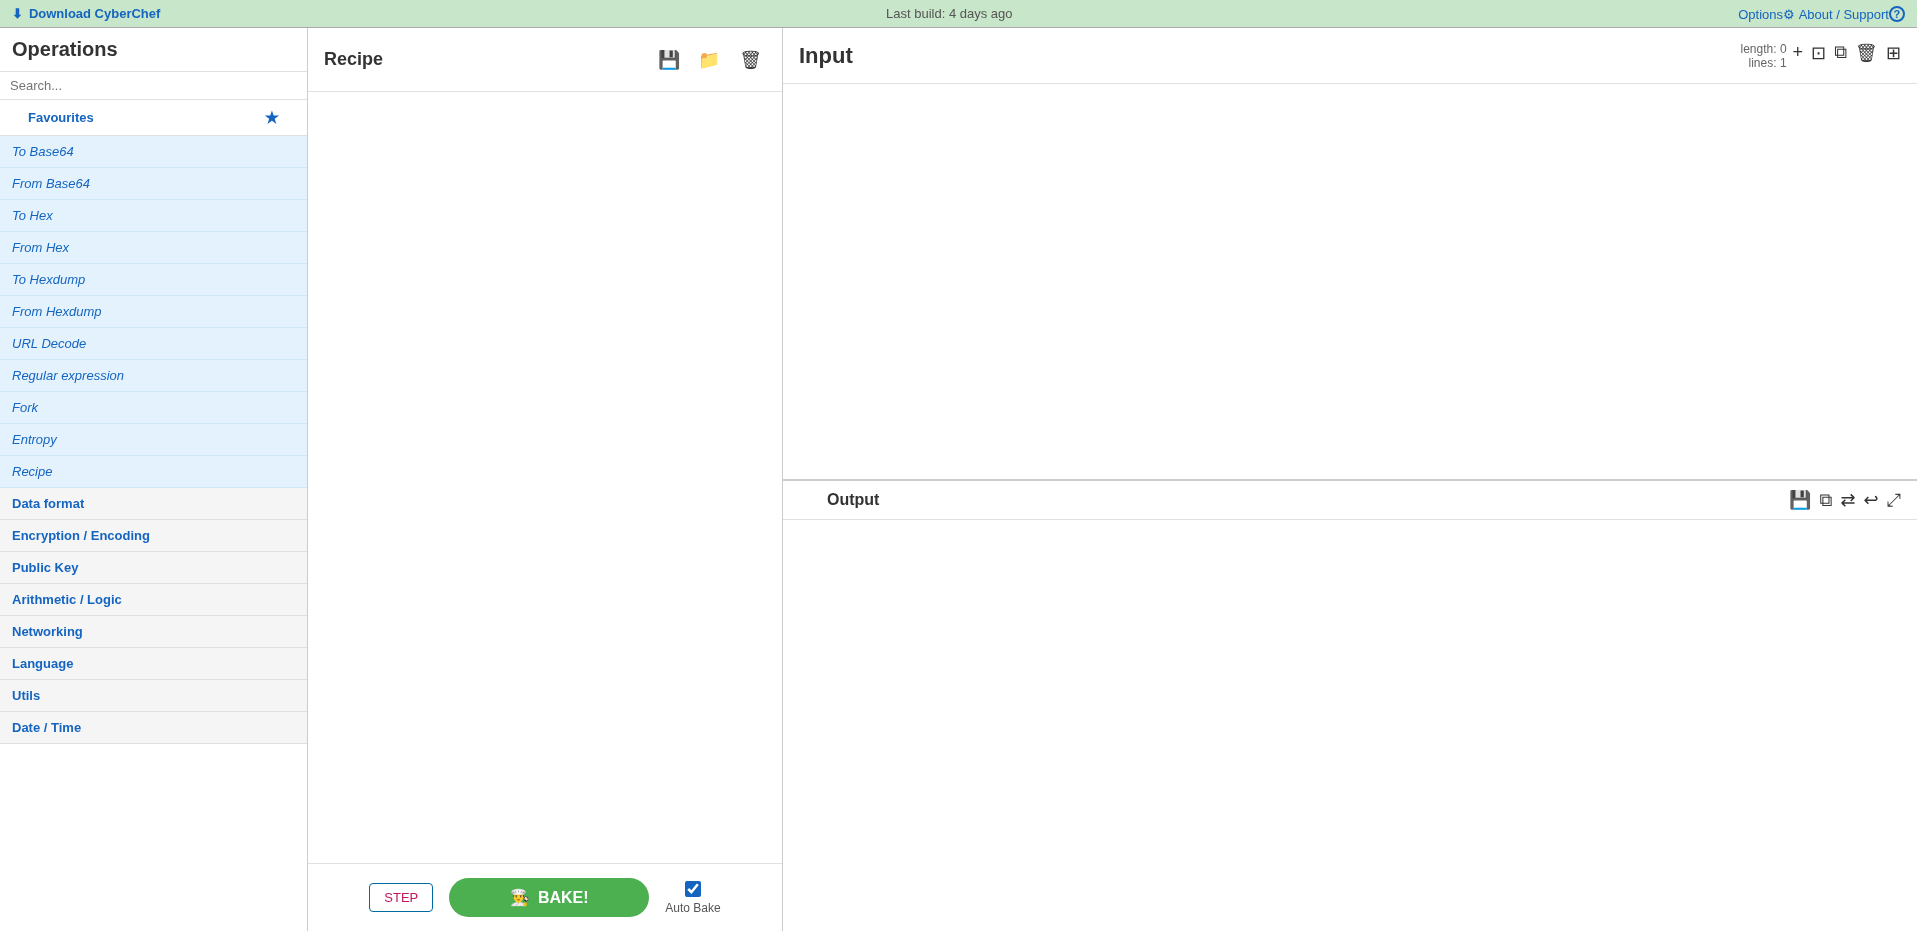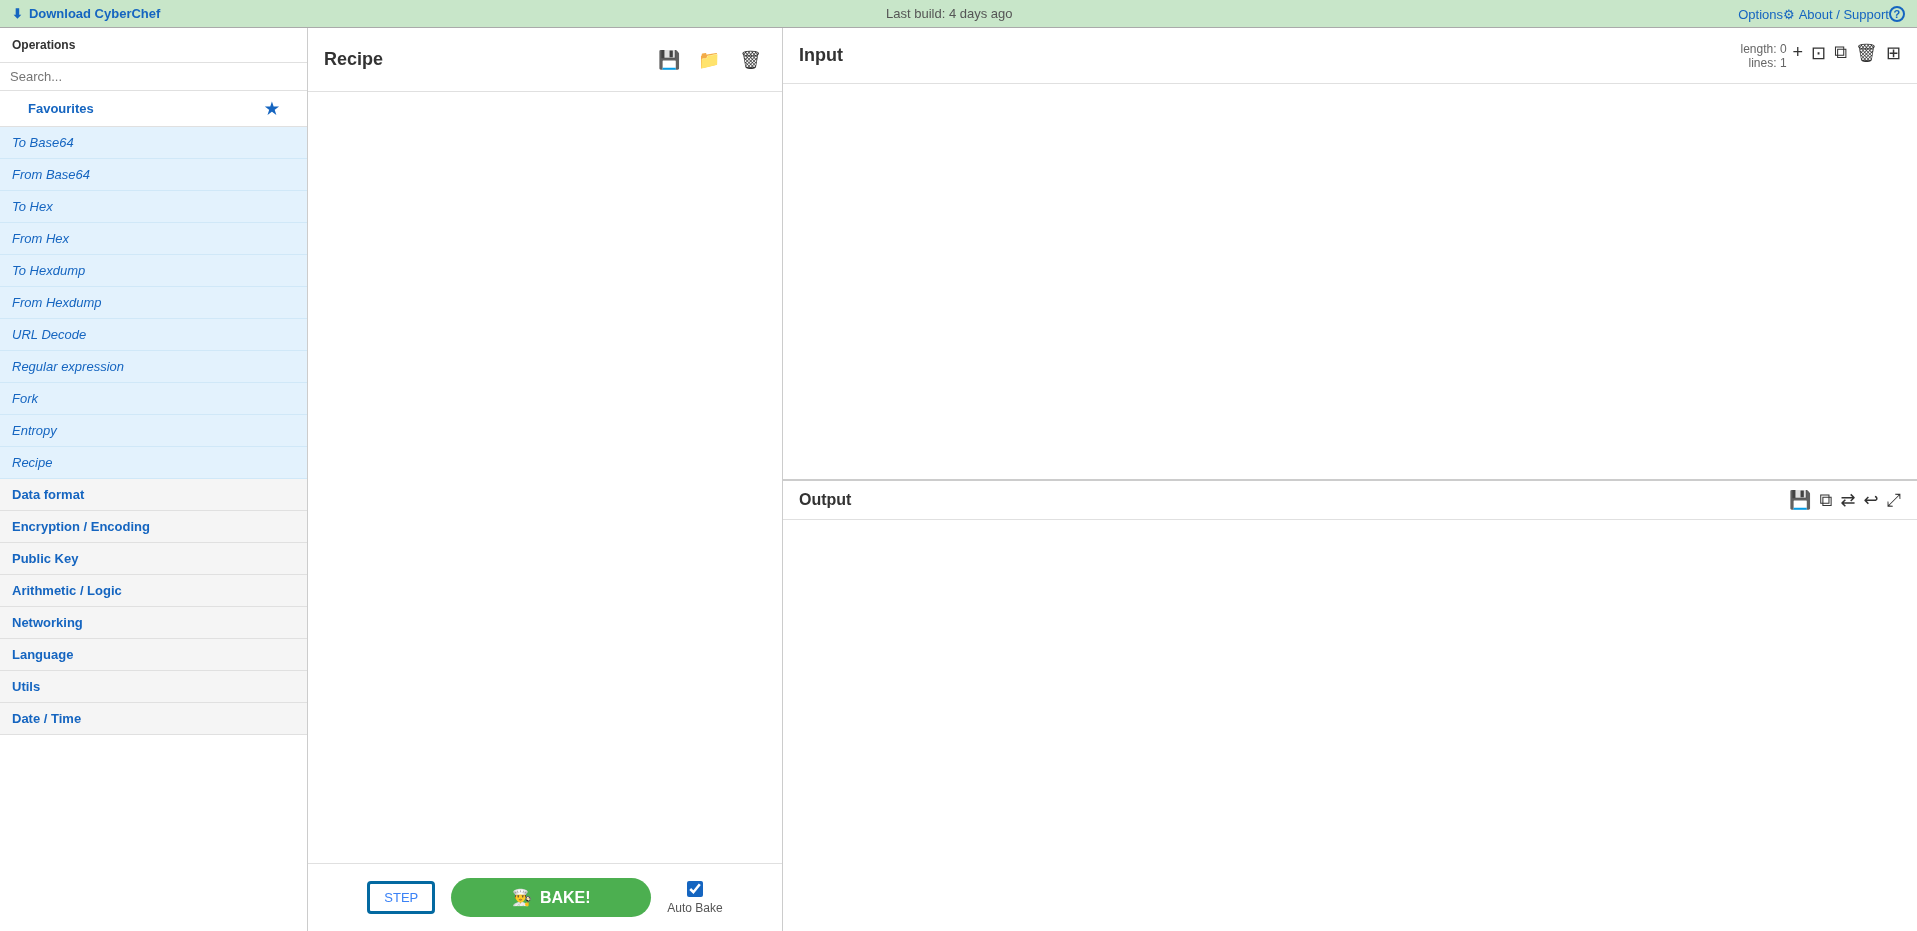--- a/index.html
+++ b/index.html
@@ -32,21 +32,21 @@
     .sidebar {
       width: 308px;
       border-right: 1px solid #ccc;
       display: flex;
       flex-direction: column;
       overflow: hidden;
       background: #fff;
     }
     .sidebar-title {
       padding: 10px 12px;
-      font-size: 12px;
+      font-size: 20px;
       font-weight: bold;
       color: #333;
       border-bottom: 1px solid #e0e0e0;
     }
     .search-box {
       padding: 6px 10px;
       border: none;
       border-bottom: 1px solid #e0e0e0;
       font-size: 13px;
       color: #999;
@@ -125,22 +125,22 @@
       display: flex;
       align-items: center;
       justify-content: center;
       gap: 16px;
       border-top: 1px solid #e0e0e0;
       padding: 8px 12px;
       background: #fff;
     }
     .step-btn {
       background: none;
-      border: 3px solid #0369a1;
-      color: #3b82f6;
+      border: 1px solid #0369a1;
+      color: #be185d;
       padding: 6px 14px;
       font-size: 13px;
       cursor: pointer;
       border-radius: 4px;
     }
     .bake-btn {
       background: #4caf50;
       color: #fff;
       border: none;
       border-radius: 30px;
@@ -178,21 +178,21 @@
     }
     .input-header {
       height: 56px;
       display: flex;
       align-items: center;
       justify-content: space-between;
       padding: 0 16px;
       border-bottom: 1px solid #e0e0e0;
       background: #fff;
     }
-    .input-title { font-size: 18px; font-weight: bold; color: #333; }
+    .input-title { font-size: 22px; font-weight: bold; color: #333; }
     .input-toolbar { display: flex; align-items: flex-start; gap: 6px; }
     .input-meta { font-size: 12px; color: #666; display: flex; flex-direction: column; align-items: flex-end; }
     .input-toolbar-buttons { display: flex; gap: 8px; align-items: center; }
     .io-btn {
       background: none;
       border: none;
       cursor: pointer;
       font-size: 18px;
       color: #333;
     }
@@ -206,21 +206,21 @@
     .output-header {
       height: 40px;
       display: flex;
       align-items: center;
       justify-content: space-between;
       padding: 0 16px;
       border-bottom: 1px solid #e0e0e0;
       border-top: 1px solid #ccc;
       background: #fff;
     }
-    .output-title { font-size: 16px; font-weight: bold; color: #333; }
+    .output-title { font-size: 16px; font-weight: bold; color: #333; margin-left: 28px; }
     .output-toolbar { display: flex; gap: 8px; align-items: center; }
     .output-body { flex: 1; background: #fff; }
 
     
     .sidebar-list::-webkit-scrollbar { width: 6px; }
     .sidebar-list::-webkit-scrollbar-thumb { background: #bbb; border-radius: 3px; }
   </style>
 </head>
 <body>
 

